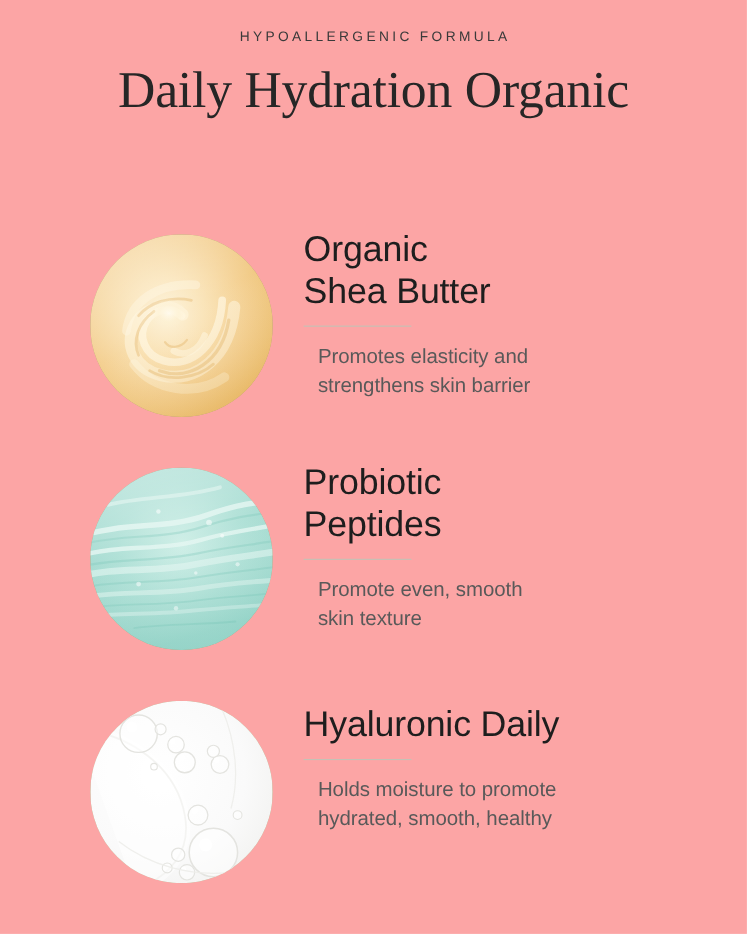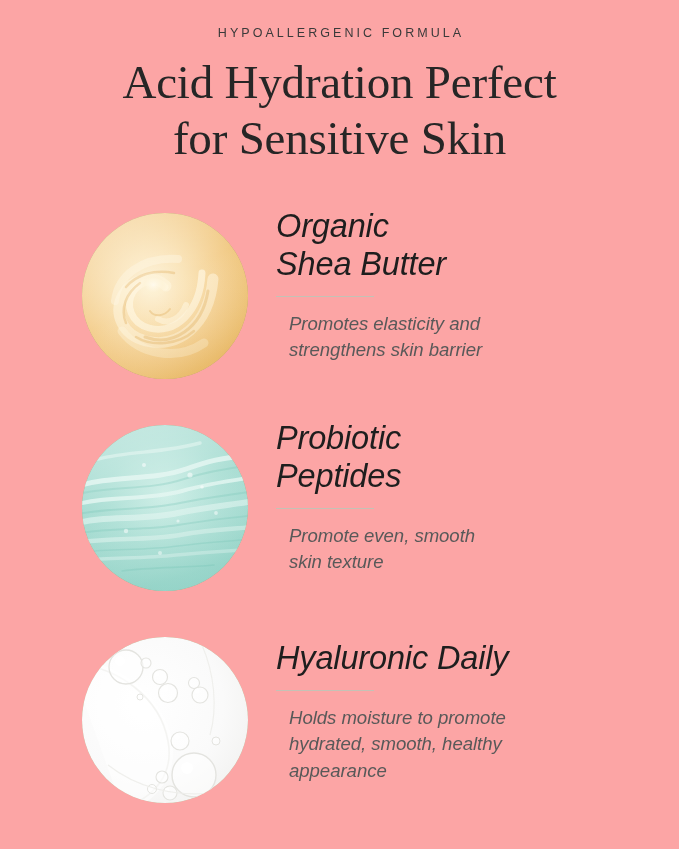--- a/index.html
+++ b/index.html
@@ -53,21 +53,20 @@
   
   .rows {
     position: absolute;
     top: 205px;
     left: 0;
     width: 679px;
   }
   .row {
     position: relative;
     height: 212px;
-    font-style: italic;
   }
   .row-media {
     position: absolute;
     left: 82px;
     top: 8px;
     width: 166px;
     height: 166px;
   }
   .circle {
     position: absolute;
@@ -117,22 +116,21 @@
   .row--hyalu  .row-text { top: 10px; }
 </style>
 </head>
 <body>
 
 <div class="page">
 
   <div class="header">
     <p class="eyebrow">HYPOALLERGENIC FORMULA</p>
     <h1 class="headline">
-      <span class="hl-line">Acid Hydration Perfect</span>
-      <span class="hl-line">for Sensitive Skin</span>
+      <span class="hl-line">Daily Hydration Organic</span>
     </h1>
   </div>
 
   <div class="rows">
 
     <div class="row row--shea">
       <div class="row-media">
         <div class="circle">
           <svg viewBox="0 0 166 166" preserveAspectRatio="xMidYMid slice" aria-hidden="true">
             <defs>
@@ -297,19 +295,18 @@
         </div>
       </div>
       <div class="row-text">
         <h2 class="ing-title">
           <span class="t-line">Hyaluronic Daily</span>
         </h2>
         <div class="divider"></div>
         <p class="ing-desc">
           <span class="d-line">Holds moisture to promote</span>
           <span class="d-line">hydrated, smooth, healthy</span>
-          <span class="d-line">appearance</span>
         </p>
       </div>
     </div>
 
   </div>
 </div>
 
 </body></html>

